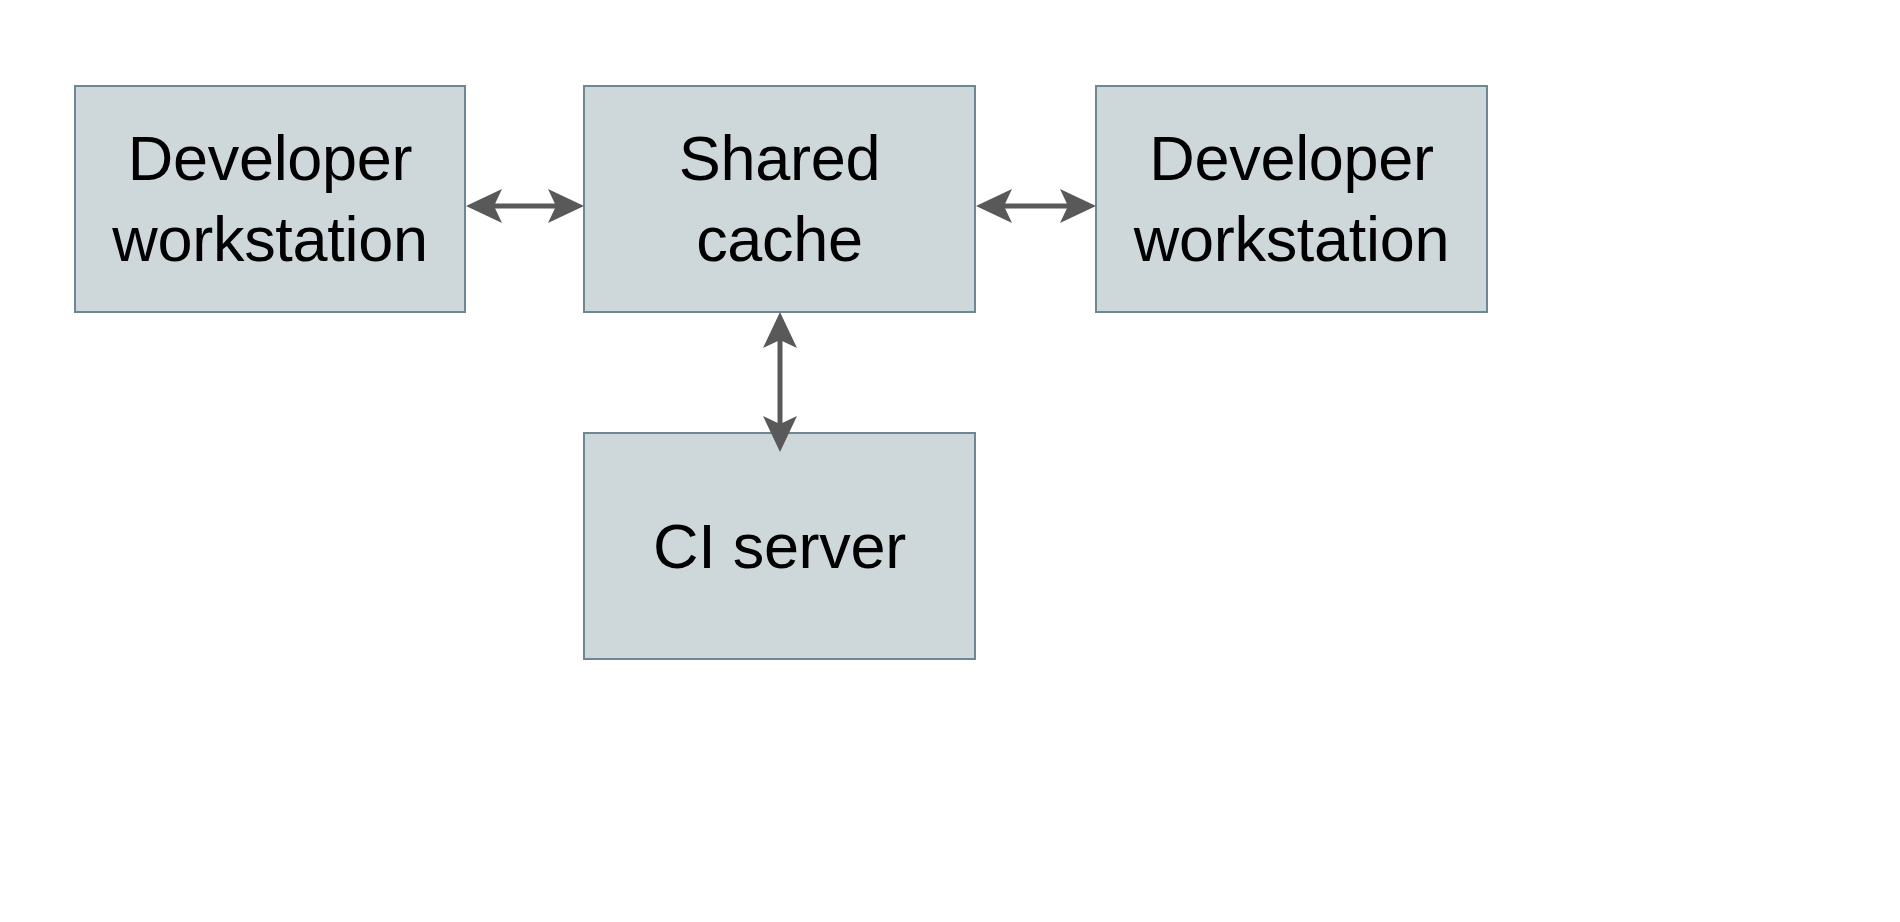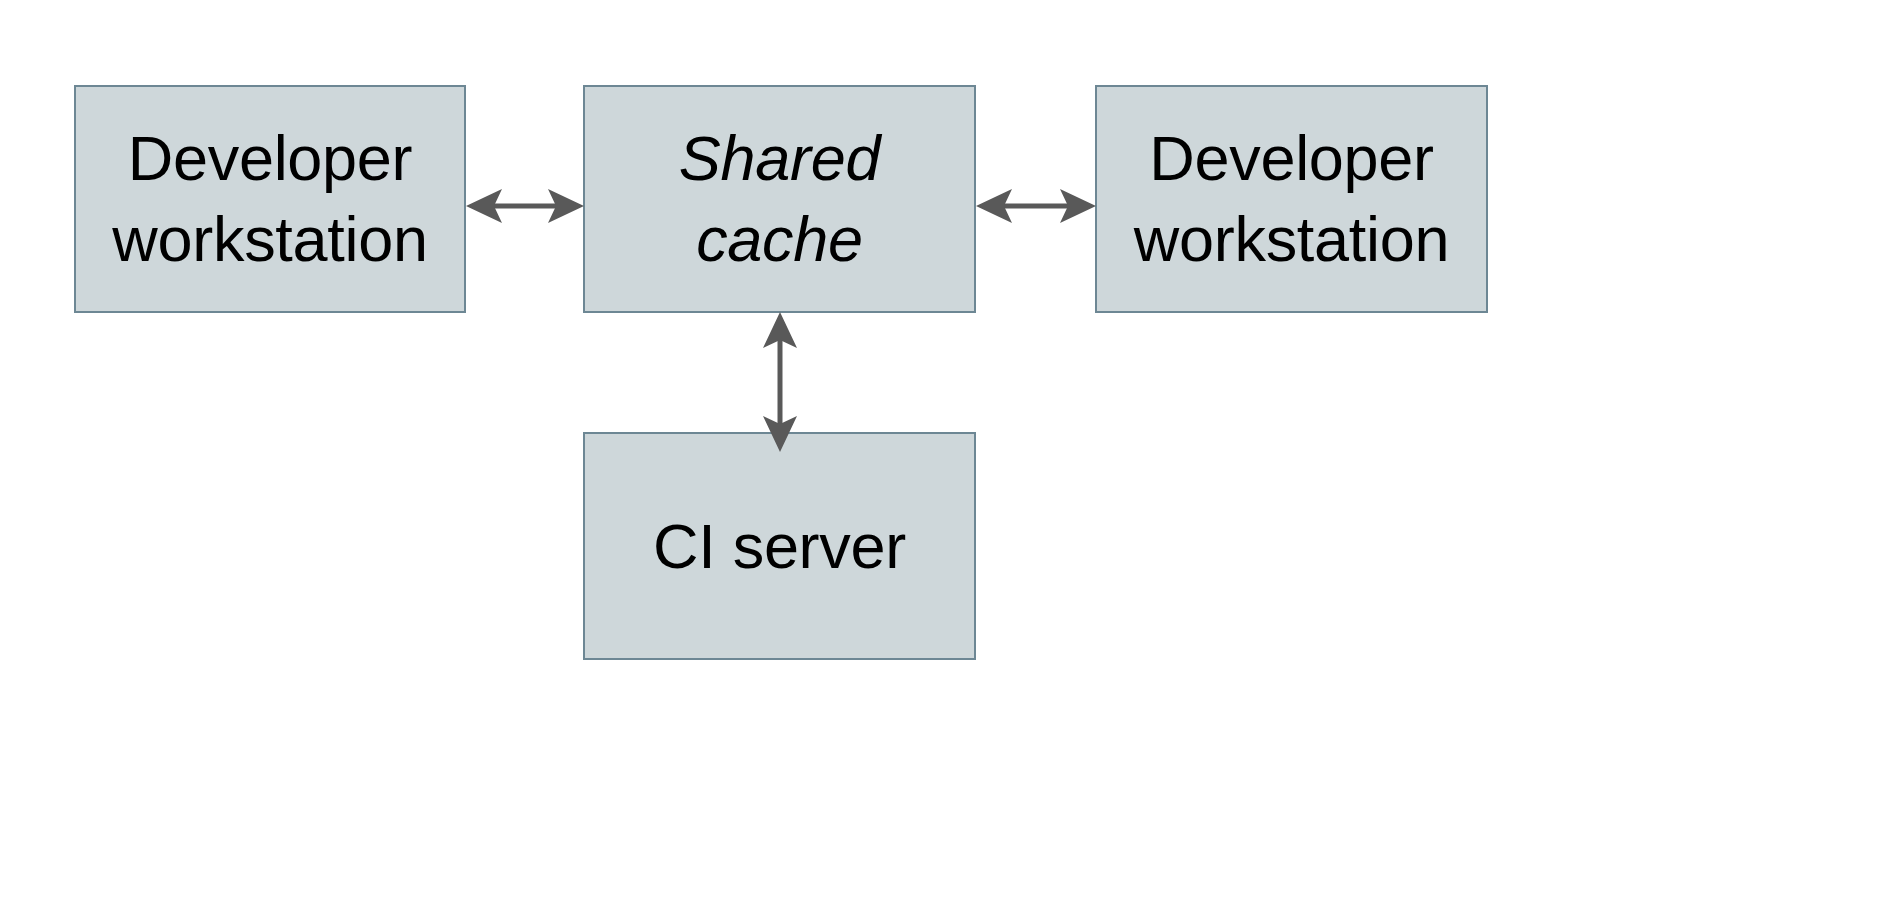--- a/index.html
+++ b/index.html
@@ -45,21 +45,20 @@
     left: 74px;
     top: 85px;
     width: 392px;
     height: 228px;
   }
   #node-shared-cache {
     left: 583px;
     top: 85px;
     width: 393px;
     height: 228px;
-    font-style: italic;
   }
   #node-dev-right {
     left: 1095px;
     top: 85px;
     width: 393px;
     height: 228px;
   }
   #node-ci-server {
     left: 583px;
     top: 432px;

